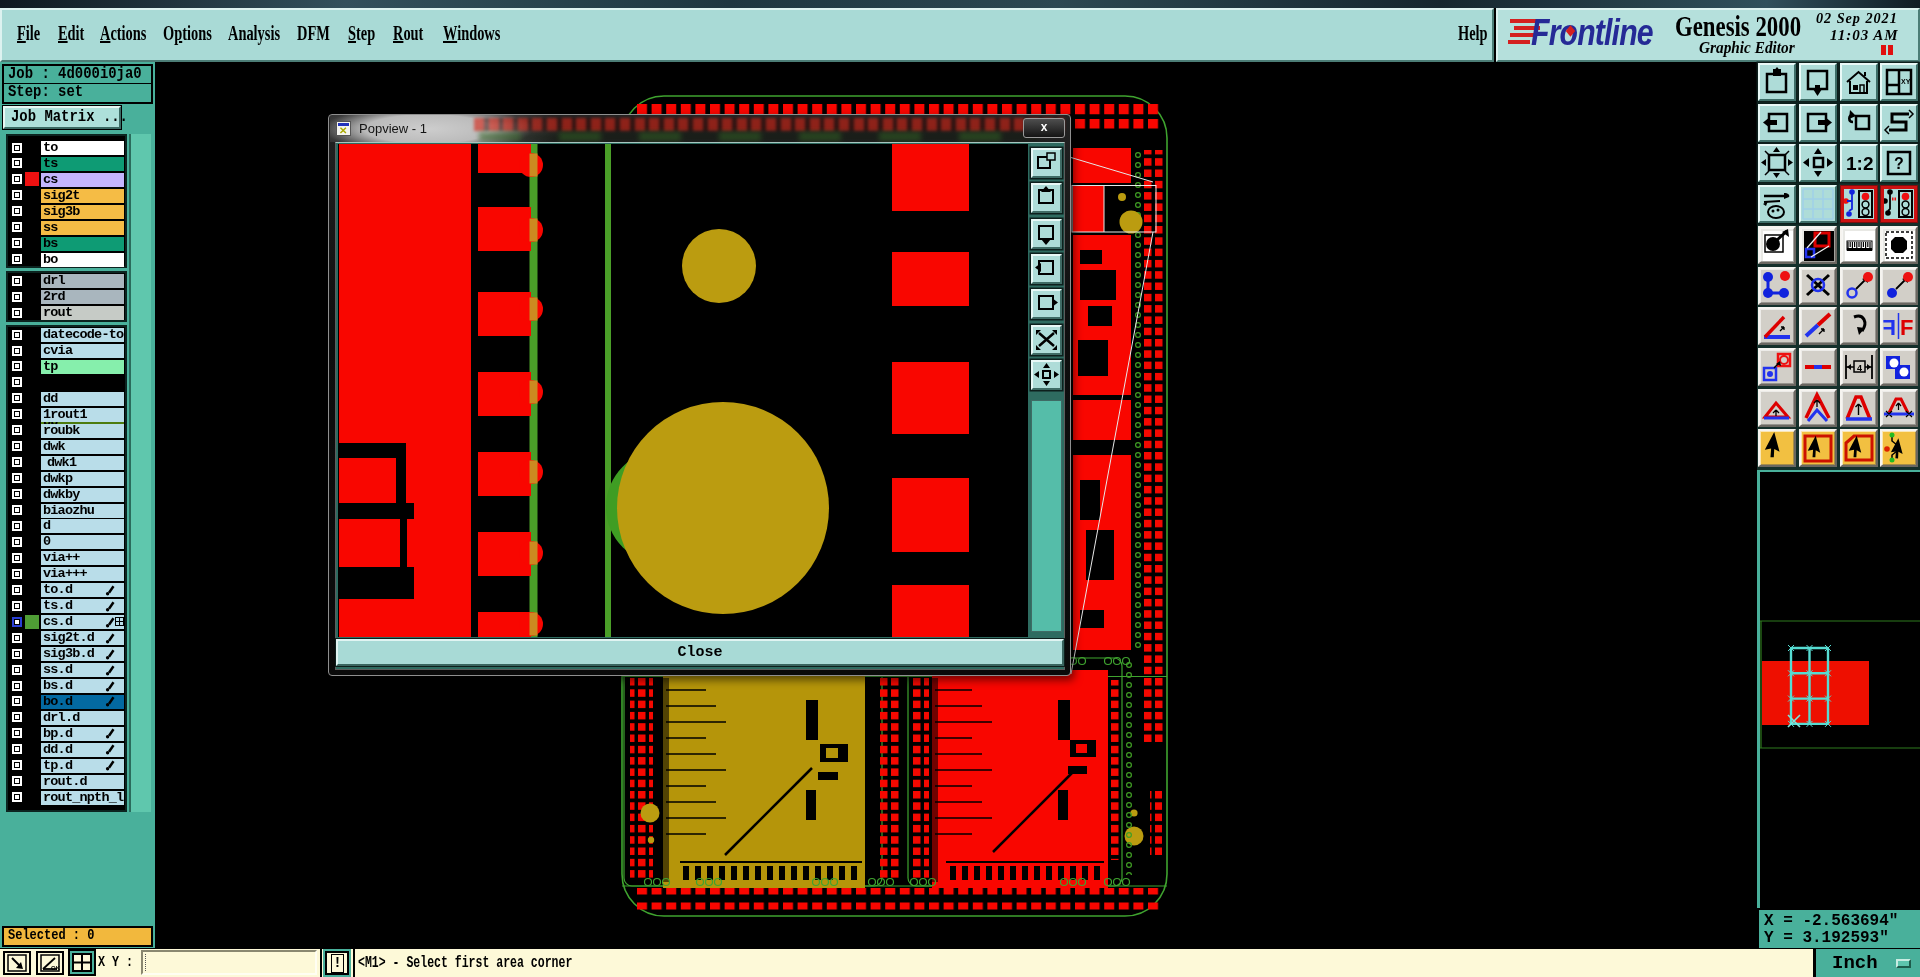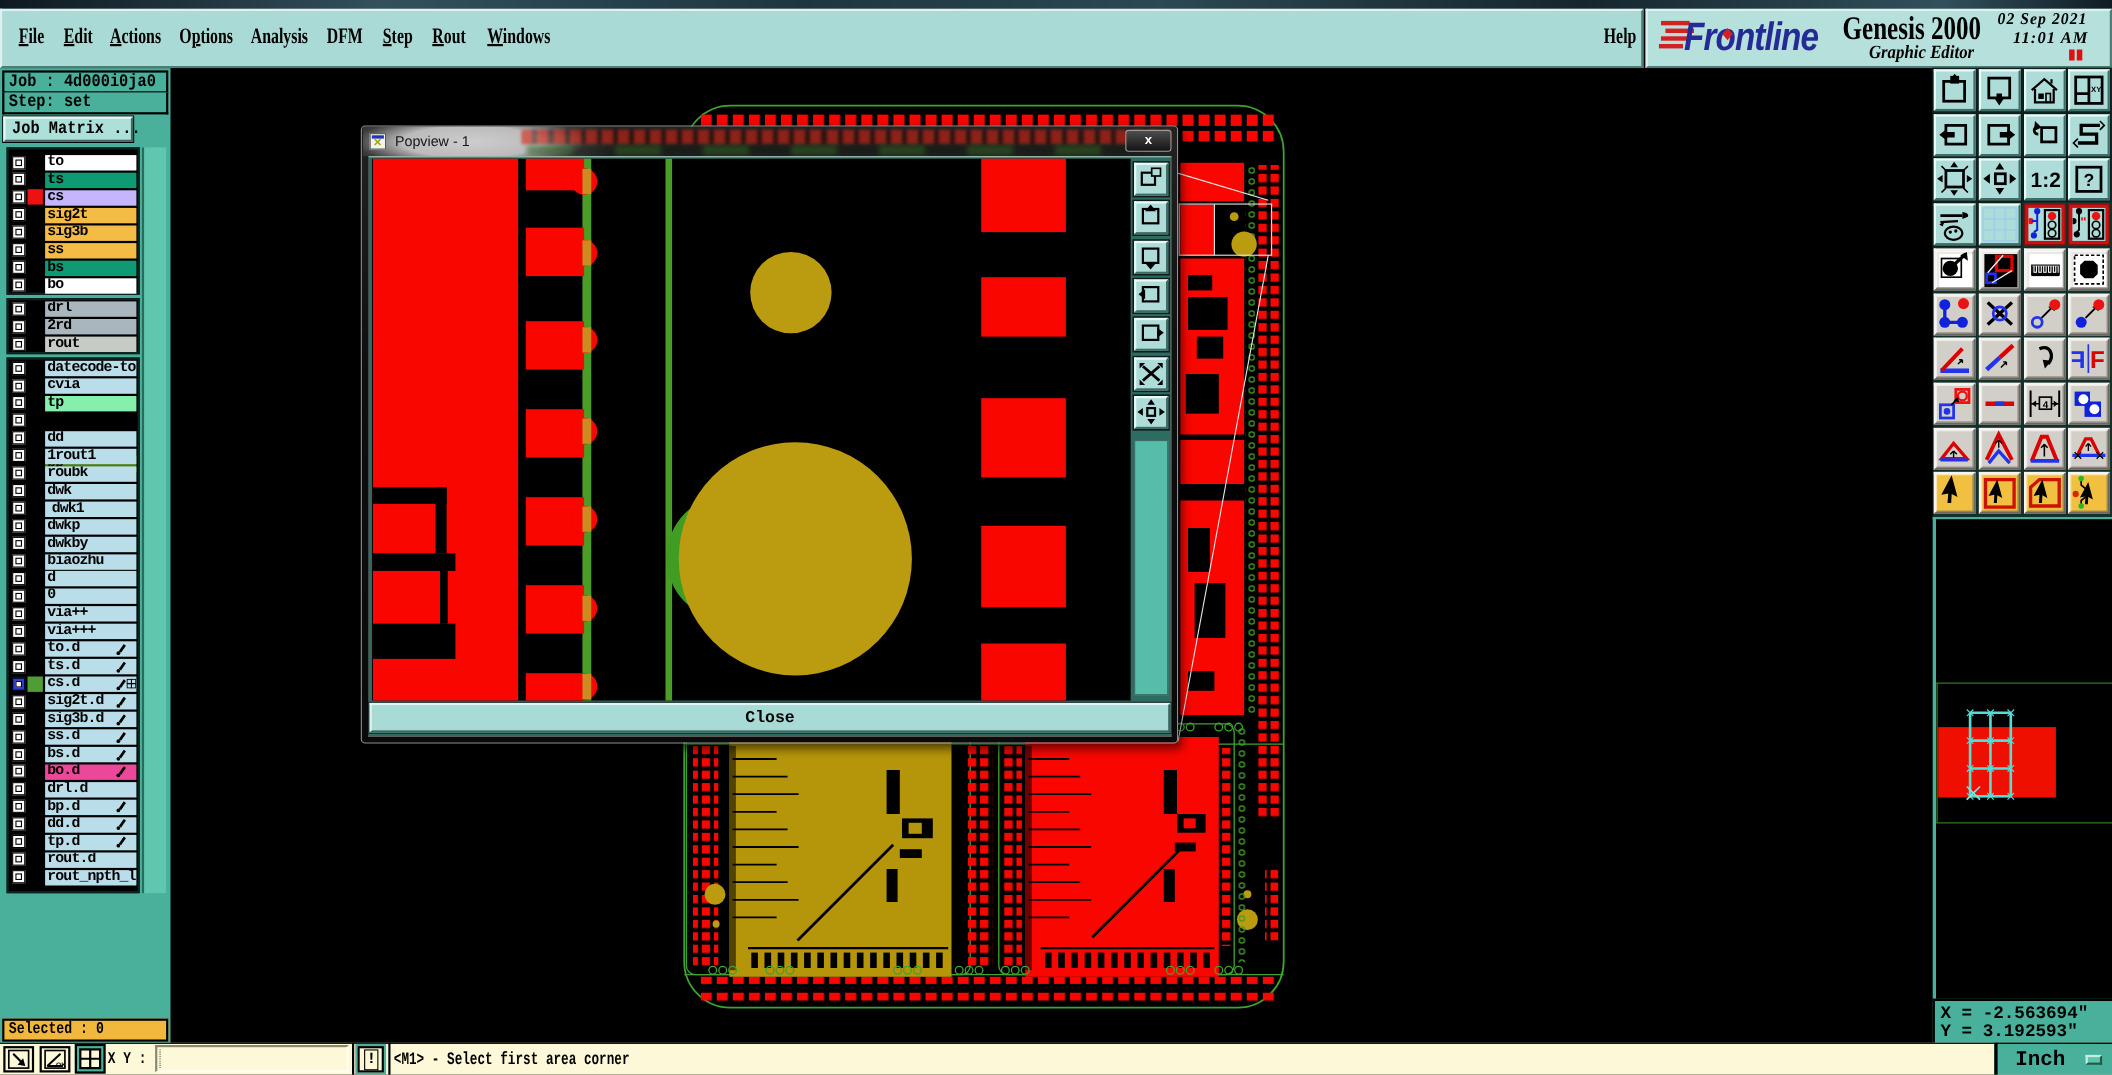--- a/index.html
+++ b/index.html
@@ -49,21 +49,21 @@
     <rect x="0" y="26" width="22" height="4"></rect>
   </g>
 </svg>
 
 <div class="abs" style="left:1531px;top:12px;font-family:'Liberation Sans',sans-serif;font-weight:bold;font-style:italic;font-size:36px;color:#252a96;letter-spacing:-1px;transform:scaleX(0.84);transform-origin:0 0;white-space:nowrap;">Fr<span style="position:relative;">o<span style="position:absolute;left:9px;top:15px;width:8px;height:8px;background:#d42020;transform:rotate(45deg);"></span></span>ntline</div>
 
 <div class="abs serif" style="left:1675px;top:9px;font-weight:bold;font-size:30px;color:#000;transform:scaleX(0.76);transform-origin:0 0;white-space:nowrap;">Genesis 2000</div>
 
 <div class="abs serif" style="left:1816px;top:10px;font-weight:bold;font-style:italic;font-size:15px;color:#000;letter-spacing:1px;transform:scaleX(0.95);transform-origin:0 0;white-space:nowrap;">02 Sep 2021</div>
 
-<div class="abs serif" style="left:1830px;top:27px;font-weight:bold;font-style:italic;font-size:15px;color:#000;letter-spacing:1px;">11:01 AM</div>
+<div class="abs serif" style="left:1830px;top:27px;font-weight:bold;font-style:italic;font-size:15px;color:#000;letter-spacing:1px;">11:03 AM</div>
 
 <div class="abs serif" style="left:1699px;top:38px;font-weight:bold;font-style:italic;font-size:17px;color:#000;transform:scaleX(0.9);transform-origin:0 0;white-space:nowrap;">Graphic Editor</div>
 
 <div class="abs" style="left:1881px;top:45px;width:5px;height:10px;background:#e01010;"></div>
 <div class="abs" style="left:1888px;top:45px;width:5px;height:10px;background:#e01010;"></div>
 
 <div class="abs" style="left:155px;top:62px;width:1602px;height:886px;background:#000;"></div>
 
 <svg class="abs" style="left:155px;top:62px;" width="1602" height="886" viewBox="155 62 1602 886">
 <defs>
@@ -596,21 +596,21 @@
     <div style="position:absolute;left:2px;top:2px;width:6px;height:6px;border:1px solid #000;background:#fff;box-sizing:border-box;"></div>
   </div>
 <div class="abs mono" style="left:41px;top:679.0px;width:83px;height:14px;background:#b9dde9;font-size:13.5px;letter-spacing:-0.8px;line-height:13px;padding-left:2px;box-sizing:border-box;overflow:hidden;white-space:nowrap;">bs.d<svg style="position:absolute;right:9px;top:1.5px;" width="10" height="11" viewBox="0 0 10 11">
       <path d="M3 7 L7.5 0.5 L9.5 2 L5 8.5 Z" fill="#000"></path>
       <circle cx="2.6" cy="8.8" r="1.7" fill="#000"></circle>
     </svg></div>
 
 <div class="abs" style="left:11px;top:695.4px;width:12px;height:12px;background:#ffffff;border:1px solid #000;box-sizing:border-box;">
     <div style="position:absolute;left:2px;top:2px;width:6px;height:6px;border:1px solid #000;background:#fff;box-sizing:border-box;"></div>
   </div>
-<div class="abs mono" style="left:41px;top:694.9px;width:83px;height:14px;background:#ec4899;font-size:13.5px;letter-spacing:-0.8px;line-height:13px;padding-left:2px;box-sizing:border-box;overflow:hidden;white-space:nowrap;">bo.d<svg style="position:absolute;right:9px;top:1.5px;" width="10" height="11" viewBox="0 0 10 11">
+<div class="abs mono" style="left:41px;top:694.9px;width:83px;height:14px;background:#0369a1;font-size:13.5px;letter-spacing:-0.8px;line-height:13px;padding-left:2px;box-sizing:border-box;overflow:hidden;white-space:nowrap;">bo.d<svg style="position:absolute;right:9px;top:1.5px;" width="10" height="11" viewBox="0 0 10 11">
       <path d="M3 7 L7.5 0.5 L9.5 2 L5 8.5 Z" fill="#000"></path>
       <circle cx="2.6" cy="8.8" r="1.7" fill="#000"></circle>
     </svg></div>
 
 <div class="abs" style="left:11px;top:711.4px;width:12px;height:12px;background:#ffffff;border:1px solid #000;box-sizing:border-box;">
     <div style="position:absolute;left:2px;top:2px;width:6px;height:6px;border:1px solid #000;background:#fff;box-sizing:border-box;"></div>
   </div>
 <div class="abs mono" style="left:41px;top:710.9px;width:83px;height:14px;background:#b9dde9;font-size:13.5px;letter-spacing:-0.8px;line-height:13px;padding-left:2px;box-sizing:border-box;overflow:hidden;white-space:nowrap;">drl.d</div>
 
 <div class="abs" style="left:11px;top:727.3px;width:12px;height:12px;background:#ffffff;border:1px solid #000;box-sizing:border-box;">

